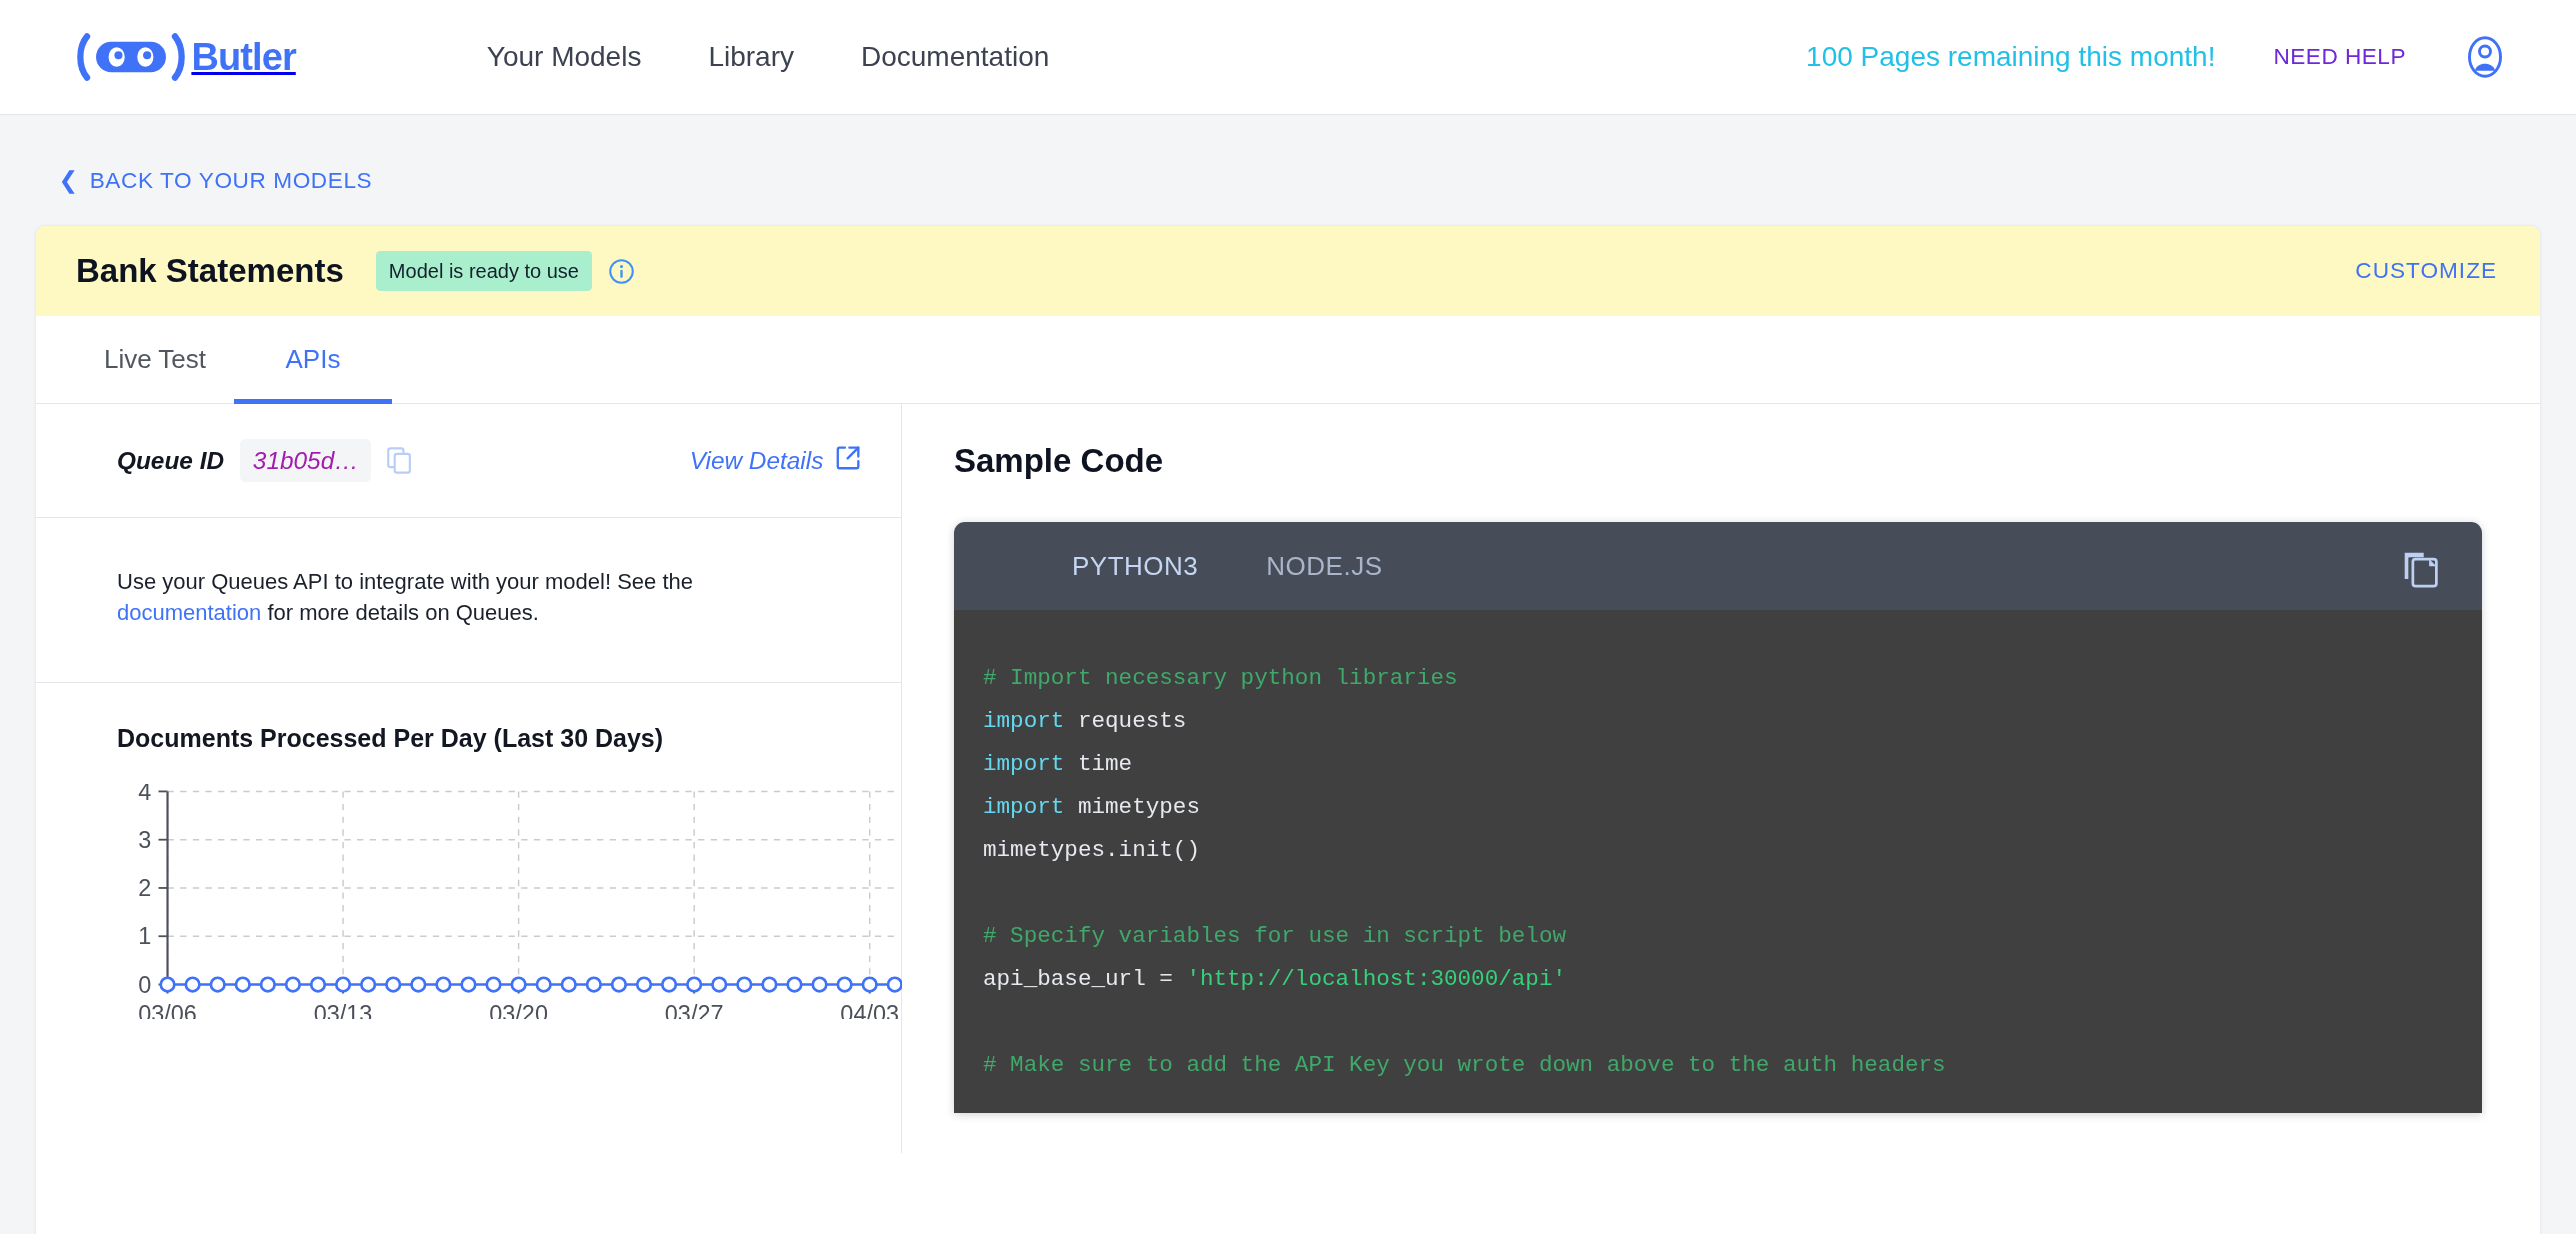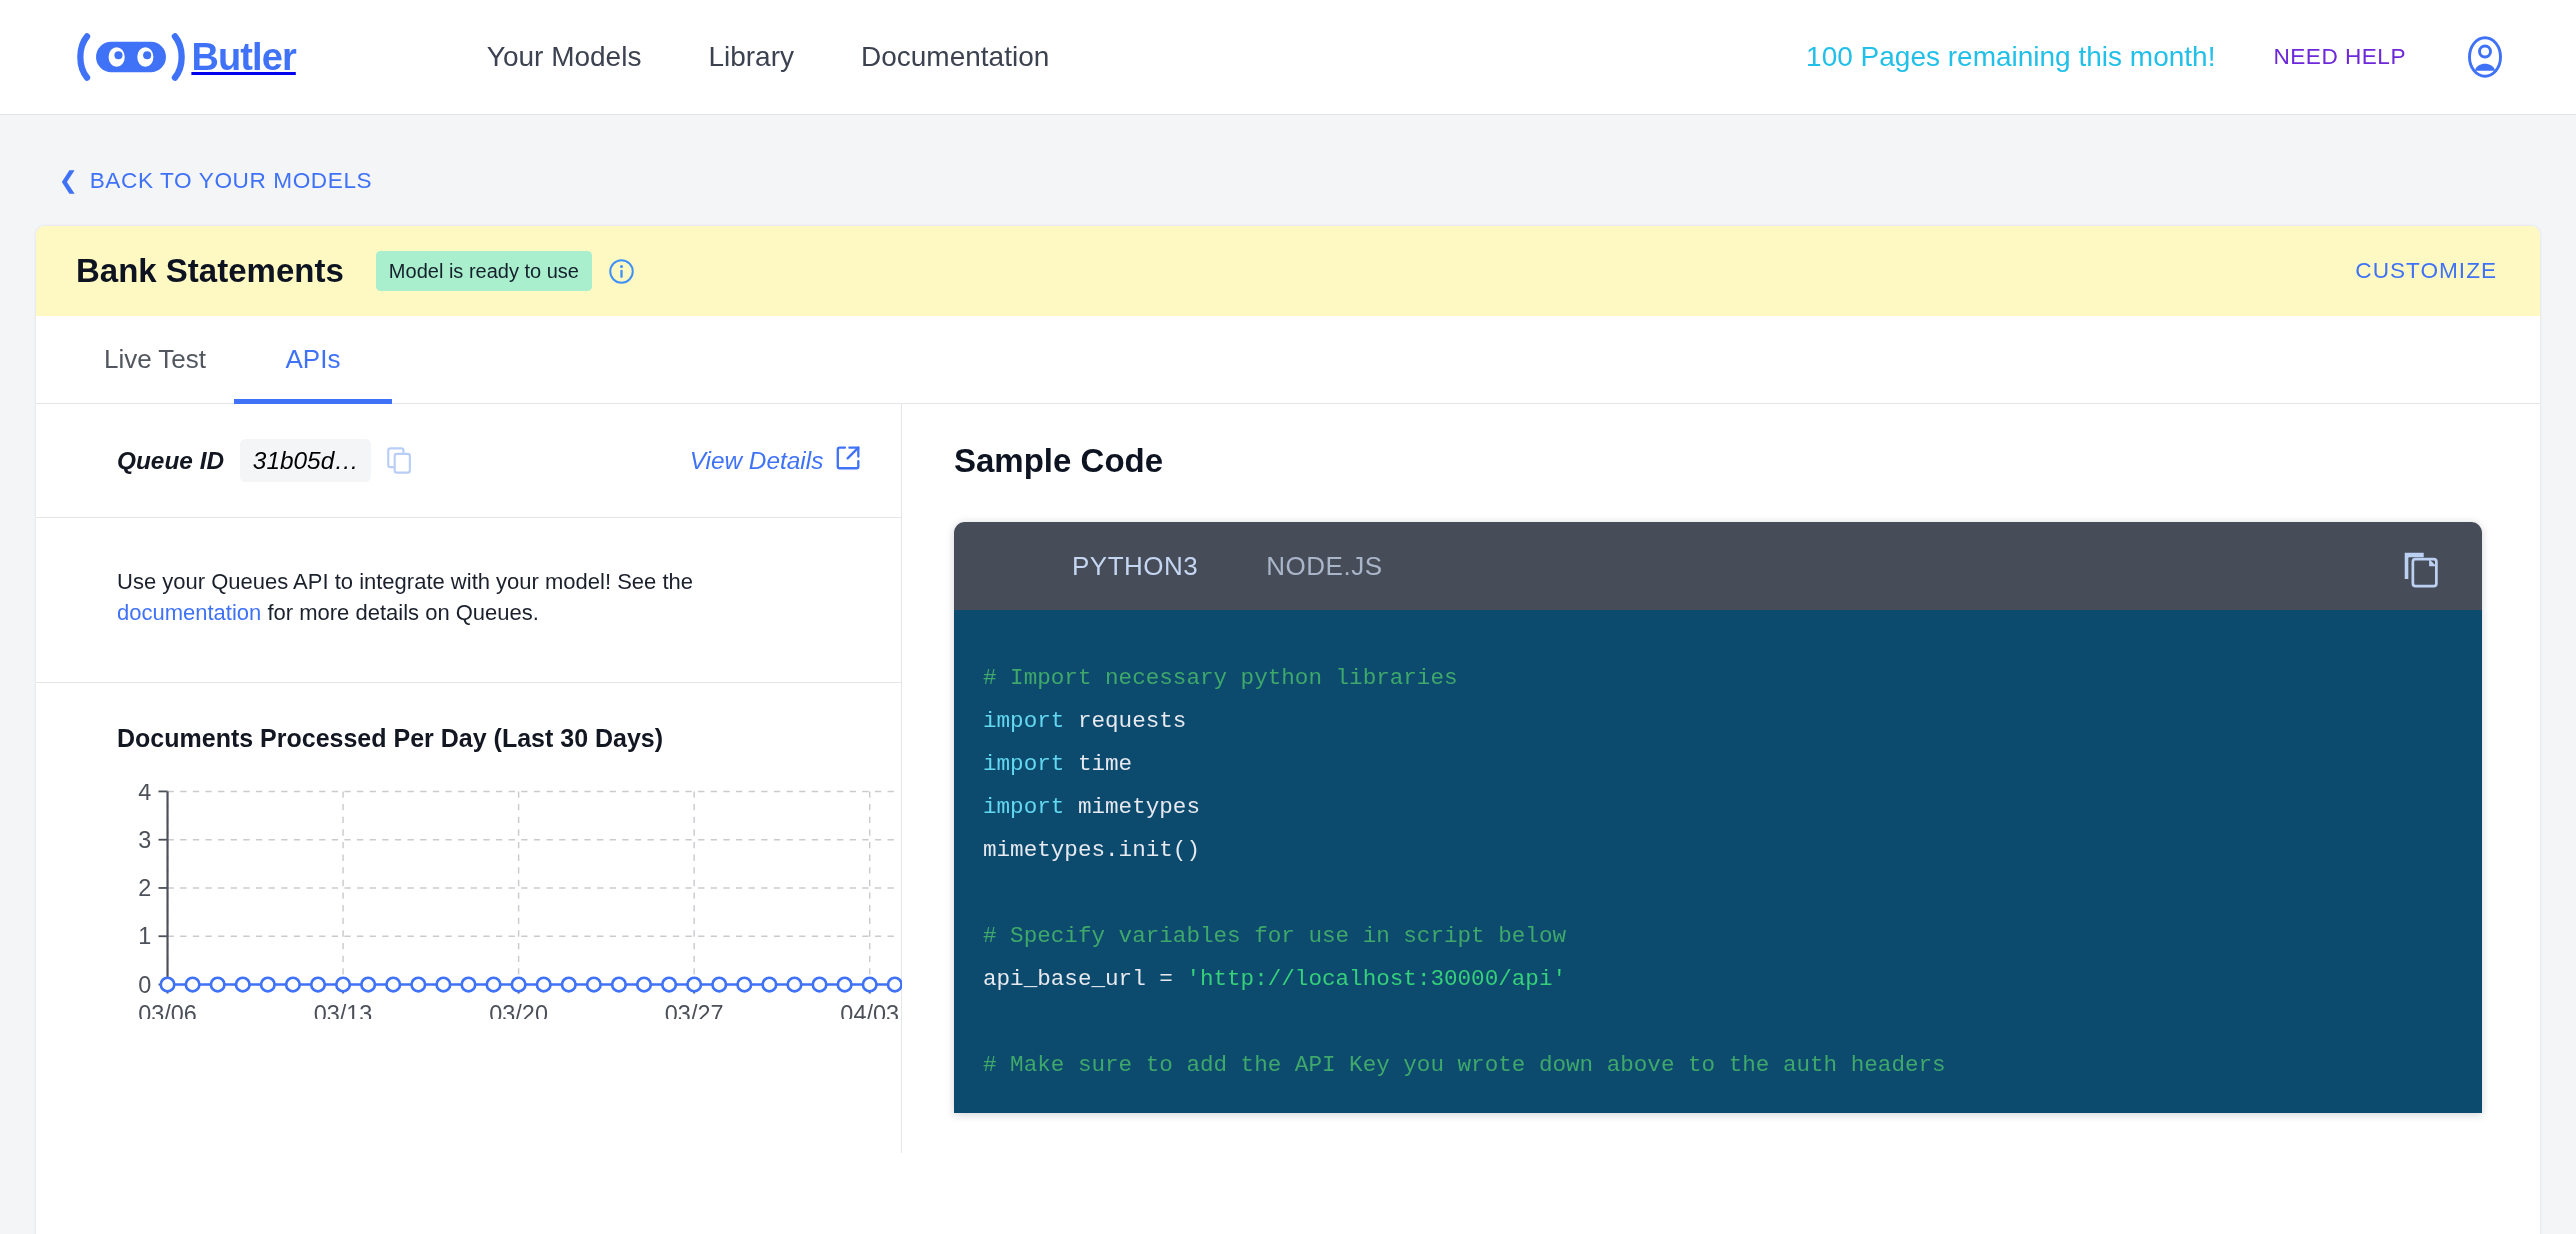--- a/index.html
+++ b/index.html
@@ -112,21 +112,21 @@
   }
 
   .queue-row {
     height: 114px; display: flex; align-items: center;
     padding: 0 40px 0 81px;
     border-bottom: 0.9px solid #e4e6ea;
     font-style: italic;
   }
   .queue-label { font-size: 24.4px; font-weight: bold; color: #121722; }
   .queue-chip {
-    margin-left: 16.2px; background: #f4f5f7; color: #000000;
+    margin-left: 16.2px; background: #f4f5f7; color: #a21caf;
     font-size: 24.4px; padding: 7.2px 12.6px; border-radius: 5.4px; text-align: right;
   }
   .copy-small { margin-left: 16.2px; display: flex; align-items: center; }
   .view-details {
     margin-left: auto; display: inline-flex; align-items: center; gap: 12.6px;
     color: #3f72f7; font-size: 24.4px; text-decoration: none;
   }
 
   .desc {
     padding: 48px 81px 12px 81px;
@@ -158,21 +158,21 @@
   }
   .code-tab {
     font-size: 26px; letter-spacing: 0.5px; cursor: pointer;
     color: #a9b6c9;
   }
   .code-tab.active { color: #c5d6f2; }
   .code-tab + .code-tab { margin-left: 68px; }
   .code-copy { position: absolute; right: 42px; top: 27px; display: flex; }
 
   .code-body {
-    background: #0c4a6e; height: 504px;
+    background: #404040; height: 504px;
     padding: 47px 0 0 29px;
     font-family: "Liberation Mono", monospace;
     font-size: 22.6px; line-height: 43px;
     color: #e6e9ef;
     white-space: pre;
     overflow: hidden;
   }
   .c-cm { color: #3fa86a; }
   .c-kw { color: #63d8f0; }
   .c-st { color: #36d07a; }

